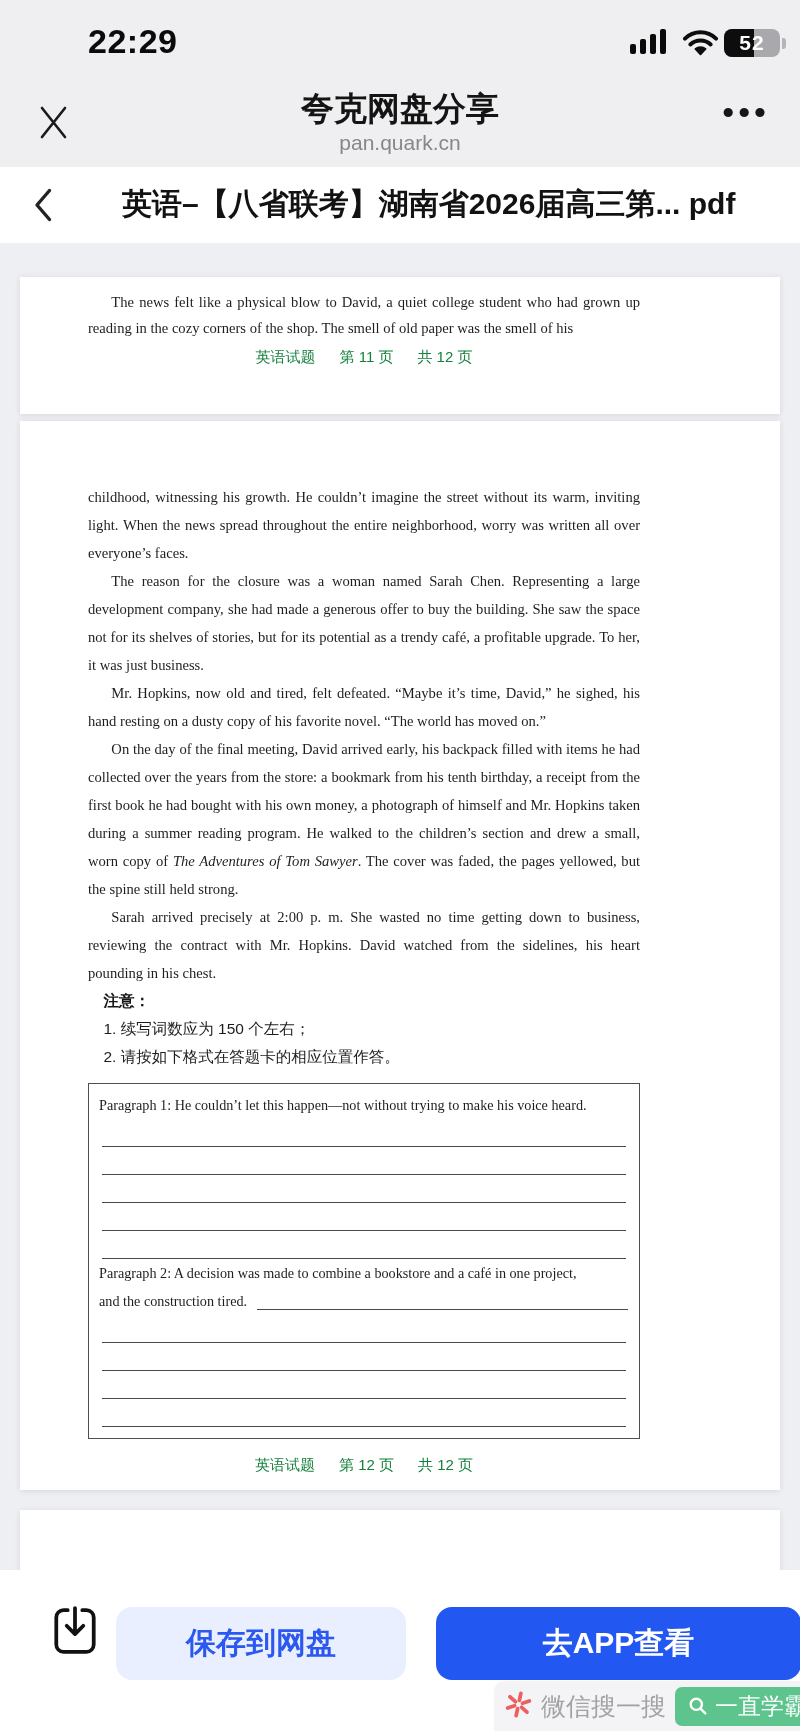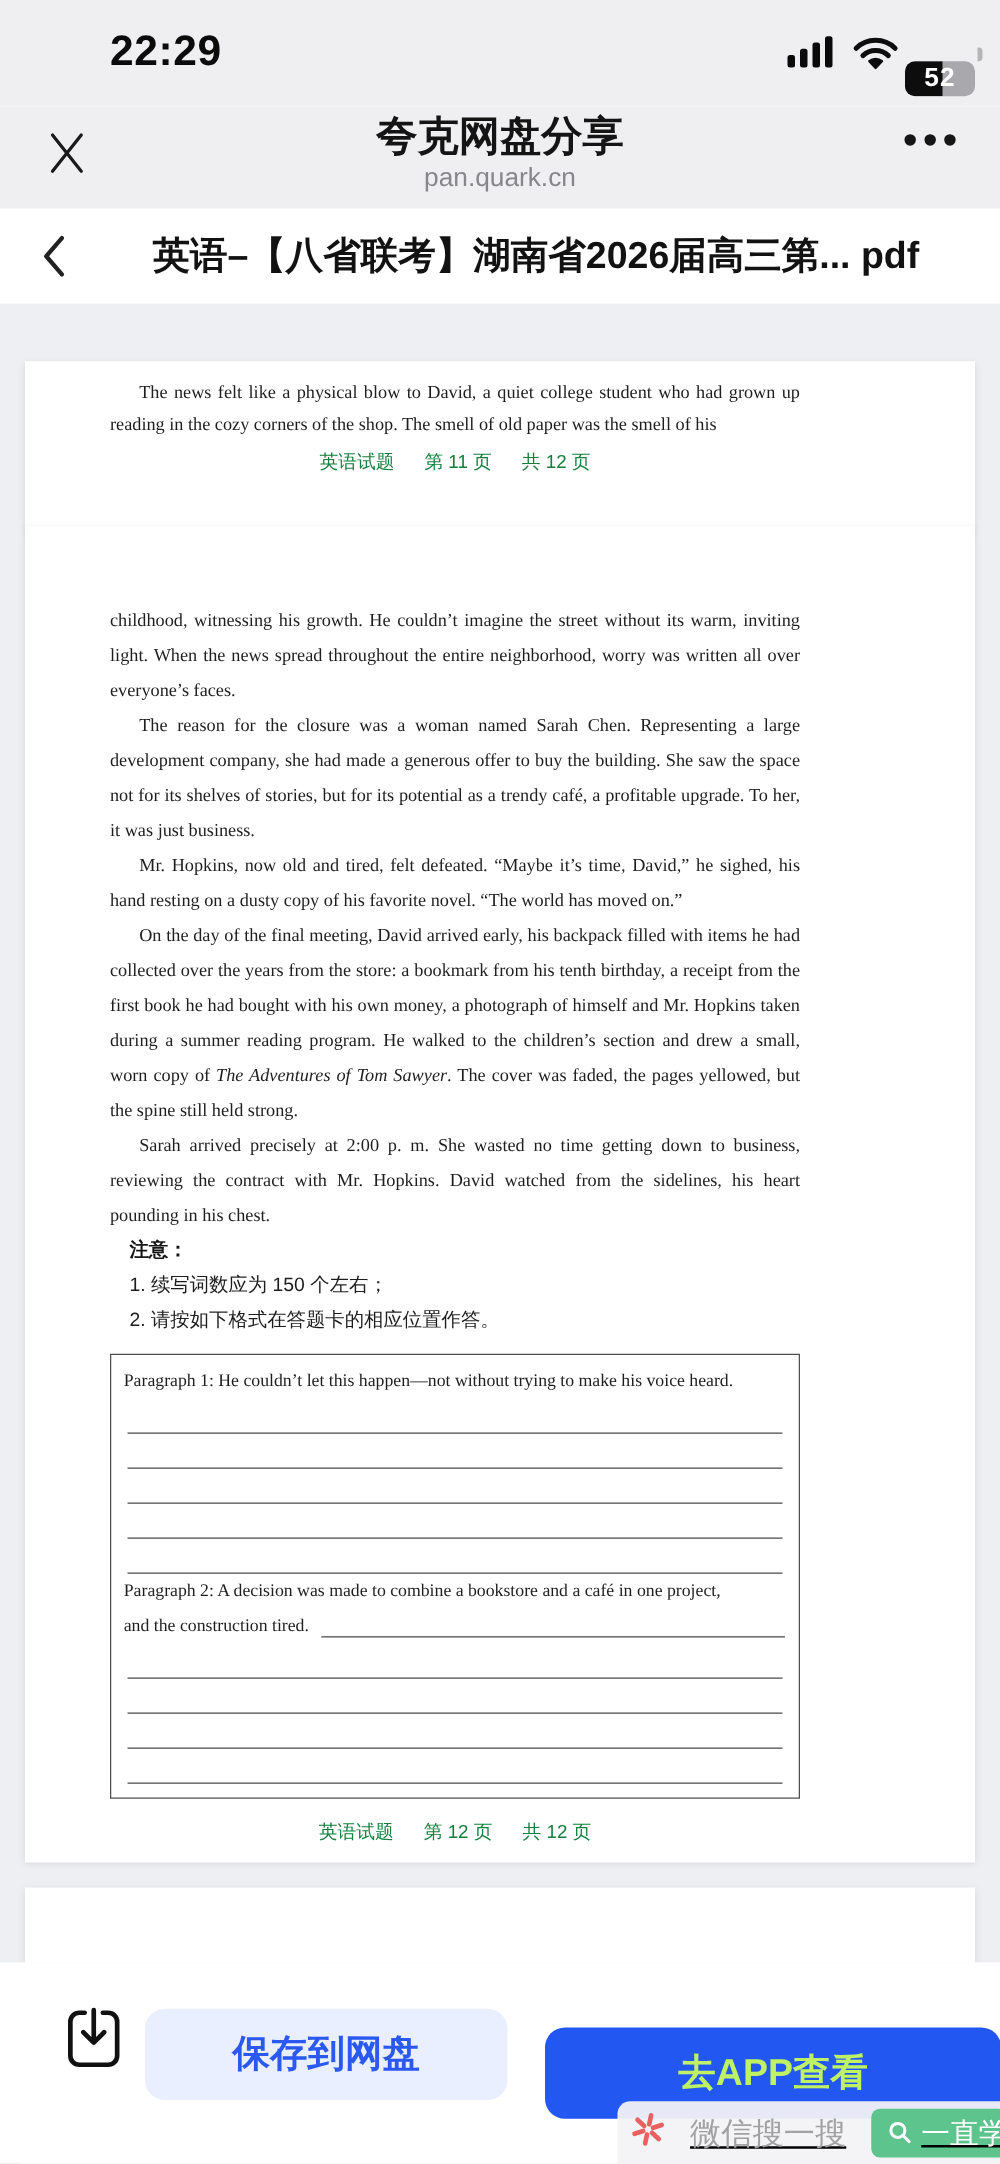--- a/index.html
+++ b/index.html
@@ -9,21 +9,21 @@
   
   .status-bar{position:absolute;top:0;left:0;right:0;height:85px;background:#efeff1;}
   .time{position:absolute;left:88px;top:22px;font-size:34px;font-weight:700;color:#0b0b0b;letter-spacing:.5px;}
   .sig{position:absolute;left:630px;top:28px;width:44px;height:28px;}
   .sig i{position:absolute;bottom:2px;width:6px;background:#0a0a0a;border-radius:2px;}
   .sig i:nth-child(1){left:0;height:10px;}
   .sig i:nth-child(2){left:10px;height:15px;}
   .sig i:nth-child(3){left:20px;height:20px;}
   .sig i:nth-child(4){left:30px;height:25px;}
   .wifi{position:absolute;left:682px;top:28px;}
-  .battery{position:absolute;left:724px;top:29px;width:56px;height:28px;border-radius:8px;background:#a9a9ad;overflow:hidden;margin-top:20px;}
+  .battery{position:absolute;left:724px;top:29px;width:56px;height:28px;border-radius:8px;background:#a9a9ad;overflow:hidden;}
   .battery .fill{position:absolute;left:0;top:0;bottom:0;width:53%;background:#0d0d0d;}
   .battery .pct{position:absolute;left:0;top:0;width:100%;height:100%;color:#fff;font-size:21px;font-weight:700;
                 text-align:center;line-height:28px;letter-spacing:1px;}
   .bat-nub{position:absolute;left:782px;top:38px;width:4px;height:11px;border-radius:0 3px 3px 0;background:#b5b5b8;}
 
   
   .share-header{position:absolute;top:85px;left:0;right:0;height:82px;background:#efeff1;}
   .close-btn{position:absolute;left:34px;top:16px;width:40px;height:40px;cursor:pointer;}
   .hdr-titles{position:absolute;left:0;right:0;top:4px;text-align:center;}
   .hdr-title{font-size:33px;font-weight:700;color:#141414;line-height:40px;}
@@ -32,21 +32,21 @@
 
   
   .file-bar{position:absolute;top:167px;left:0;right:0;height:76px;background:#ffffff;box-shadow:0 1px 2px rgba(0,0,0,.05);}
   .back-btn{position:absolute;left:32px;top:21px;width:24px;height:34px;cursor:pointer;}
   .file-title{position:absolute;left:78px;right:18px;top:17px;font-size:30px;font-weight:600;color:#121212;
               white-space:nowrap;overflow:hidden;margin-left:44px;}
 
   
   .viewer{position:absolute;top:243px;left:0;right:0;height:1327px;background:#edeff2;overflow:hidden;}
   .page{position:absolute;left:20px;width:760px;background:#fff;box-shadow:0 1px 6px rgba(0,0,0,.10);box-sizing:border-box;}
-  .page-11{top:46px;height:137px;}
+  .page-11{top:34px;height:137px;}
   .page-12{top:178px;height:1069px;}
   .page-13{top:1267px;height:70px;}
 
   .pbody{padding:0 140px 0 68px;}
   .exam-p{margin:0;font-family:"Liberation Serif",serif;font-size:14.6px;line-height:28px;color:#1e1e1e;
           text-align:justify;}
   .exam-p.indent{text-indent:1.6em;}
   .page-11 .pbody{padding-top:12px;}
   .page-11 .exam-p{line-height:26px;}
   .page-footer{font-size:15px;color:#15803d;text-align:center;font-weight:500;}
@@ -66,26 +66,26 @@
   .p2cont .txt{font-family:"Liberation Serif",serif;font-size:14.2px;color:#1e1e1e;white-space:nowrap;}
   .p2cont .fillline{flex:1;position:relative;}
   .p2cont .fillline::after{content:"";position:absolute;left:10px;right:1px;bottom:5px;border-bottom:1.5px solid #4a4a4a;}
 
   
   .bottom-bar{position:absolute;top:1570px;left:16px;right:0;height:161px;background:#ffffff;}
   .dl-btn{position:absolute;left:36px;top:35px;width:46px;height:52px;cursor:pointer;}
   .btn{position:absolute;top:37px;height:73px;border:none;border-radius:16px;font-size:30px;font-weight:700;
        font-family:"Liberation Sans",sans-serif;cursor:pointer;}
   .save-btn{left:100px;width:290px;background:#e9effe;color:#2b59f0;}
-  .open-btn{left:420px;width:365px;background:#2357f2;color:#bef264;margin-top:15px;}
+  .open-btn{left:420px;width:365px;background:#2357f2;color:#ffffff;}
 
   
   .watermark{position:absolute;right:0;bottom:0;height:50px;width:306px;background:rgba(243,243,245,.94);
-             border-top-left-radius:10px;display:flex;align-items:center;gap:20px;padding-left:11px;
-             box-sizing:border-box;z-index:6;text-decoration:underline;}
+             border-top-left-radius:10px;display:flex;align-items:center;gap:9px;padding-left:11px;
+             box-sizing:border-box;z-index:6;}
   .wm-text{color:#a2a2a4;font-size:25px;white-space:nowrap;}
   .wm-badge{display:flex;align-items:center;gap:7px;background:#5ec48d;border-radius:7px;height:39px;
             padding:0 13px;color:#fff;font-size:23px;white-space:nowrap;}
 </style>
 </head>
 <body>
 
 <div class="screen">
 
   <div class="status-bar">

